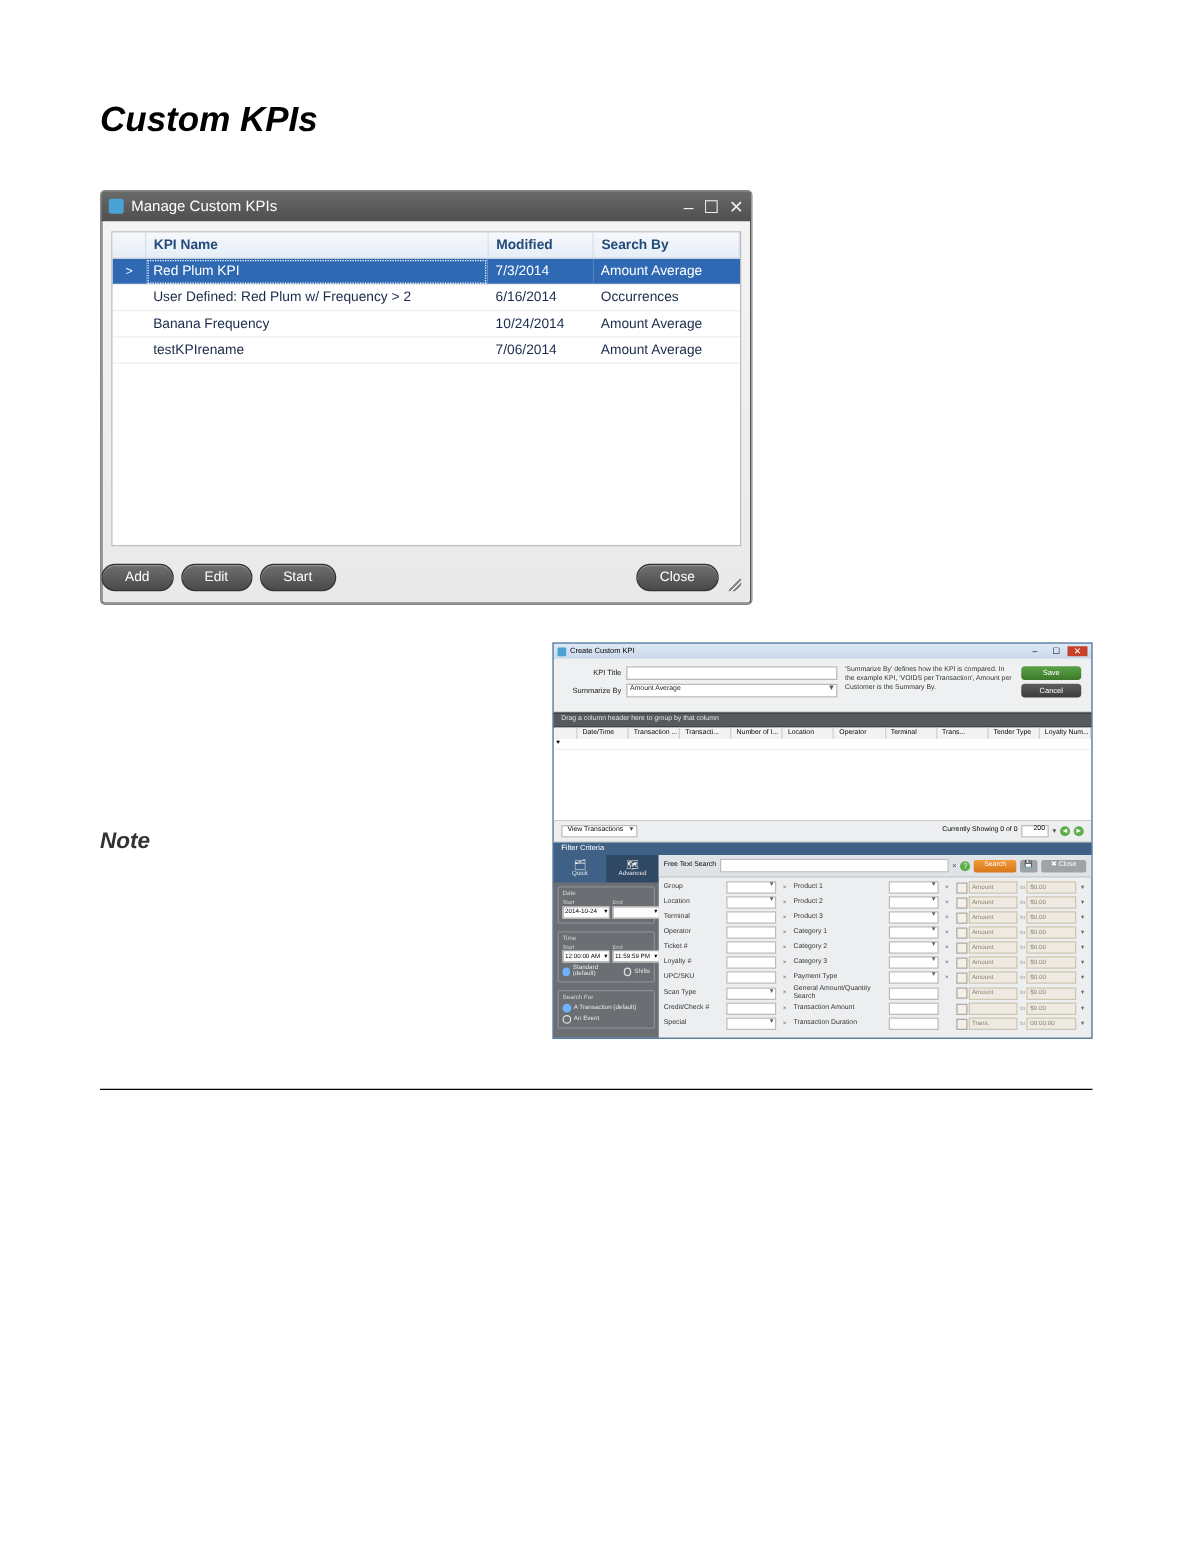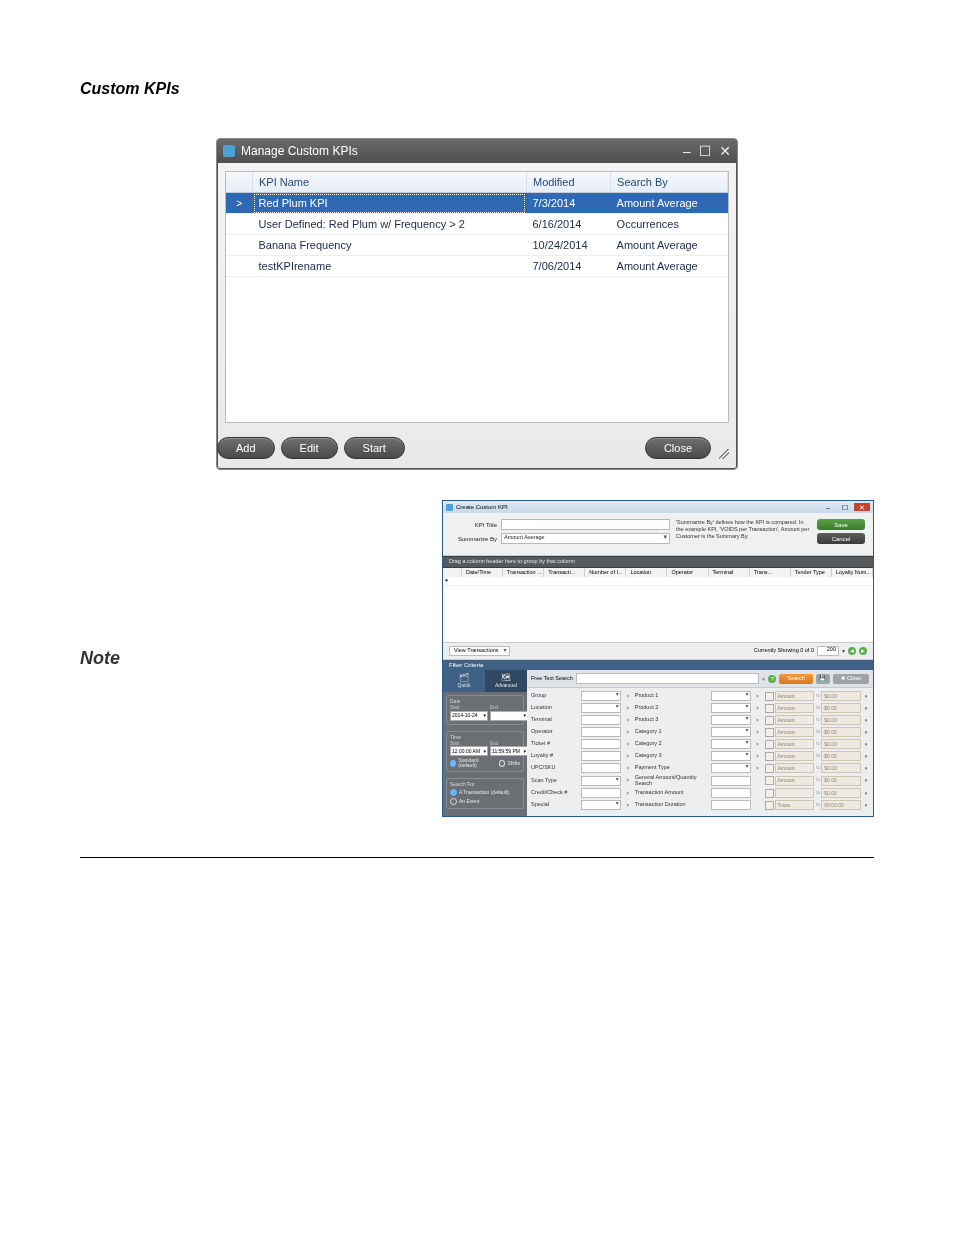--- a/index.html
+++ b/index.html
@@ -12,29 +12,29 @@
   .page {
     padding: 80px 80px 40px 80px;
     position: relative;
     box-sizing: border-box;
     width: 954px;
   }
   .heading {
     font-family: Arial, Helvetica, sans-serif;
     font-weight: 900;
     font-style: italic;
-    font-size: 16px;
+    font-size: 28px;
     color: #000;
     margin-bottom: 40px;
   }
 
   
   .shot1-wrap {
     display: flex;
-    justify-content: center;
+    justify-content: flex-start;
     margin-bottom: 30px;
   }
   .shot1 {
     width: 520px;
     border: 1px solid #888;
     background: linear-gradient(#f4f4f4,#e9e9e9);
     border-radius: 4px;
     box-shadow: 0 0 0 1px #555 inset;
     overflow: hidden;
   }
@@ -74,21 +74,21 @@
     height: 250px;
     overflow: hidden;
   }
   table.kpigrid {
     width: 100%;
     border-collapse: collapse;
     font-size: 11px;
   }
   table.kpigrid th {
     text-align: left;
-    font-weight: normal;
+    font-weight: bold;
     color: #224a7a;
     background: linear-gradient(#f6f8fb,#e6eef7);
     border-bottom: 1px solid #c3cddc;
     border-right: 1px solid #d8dee8;
     padding: 4px 6px;
   }
   table.kpigrid td {
     padding: 4px 6px;
     border-bottom: 1px solid #eee;
     color: #1a2a4a;

